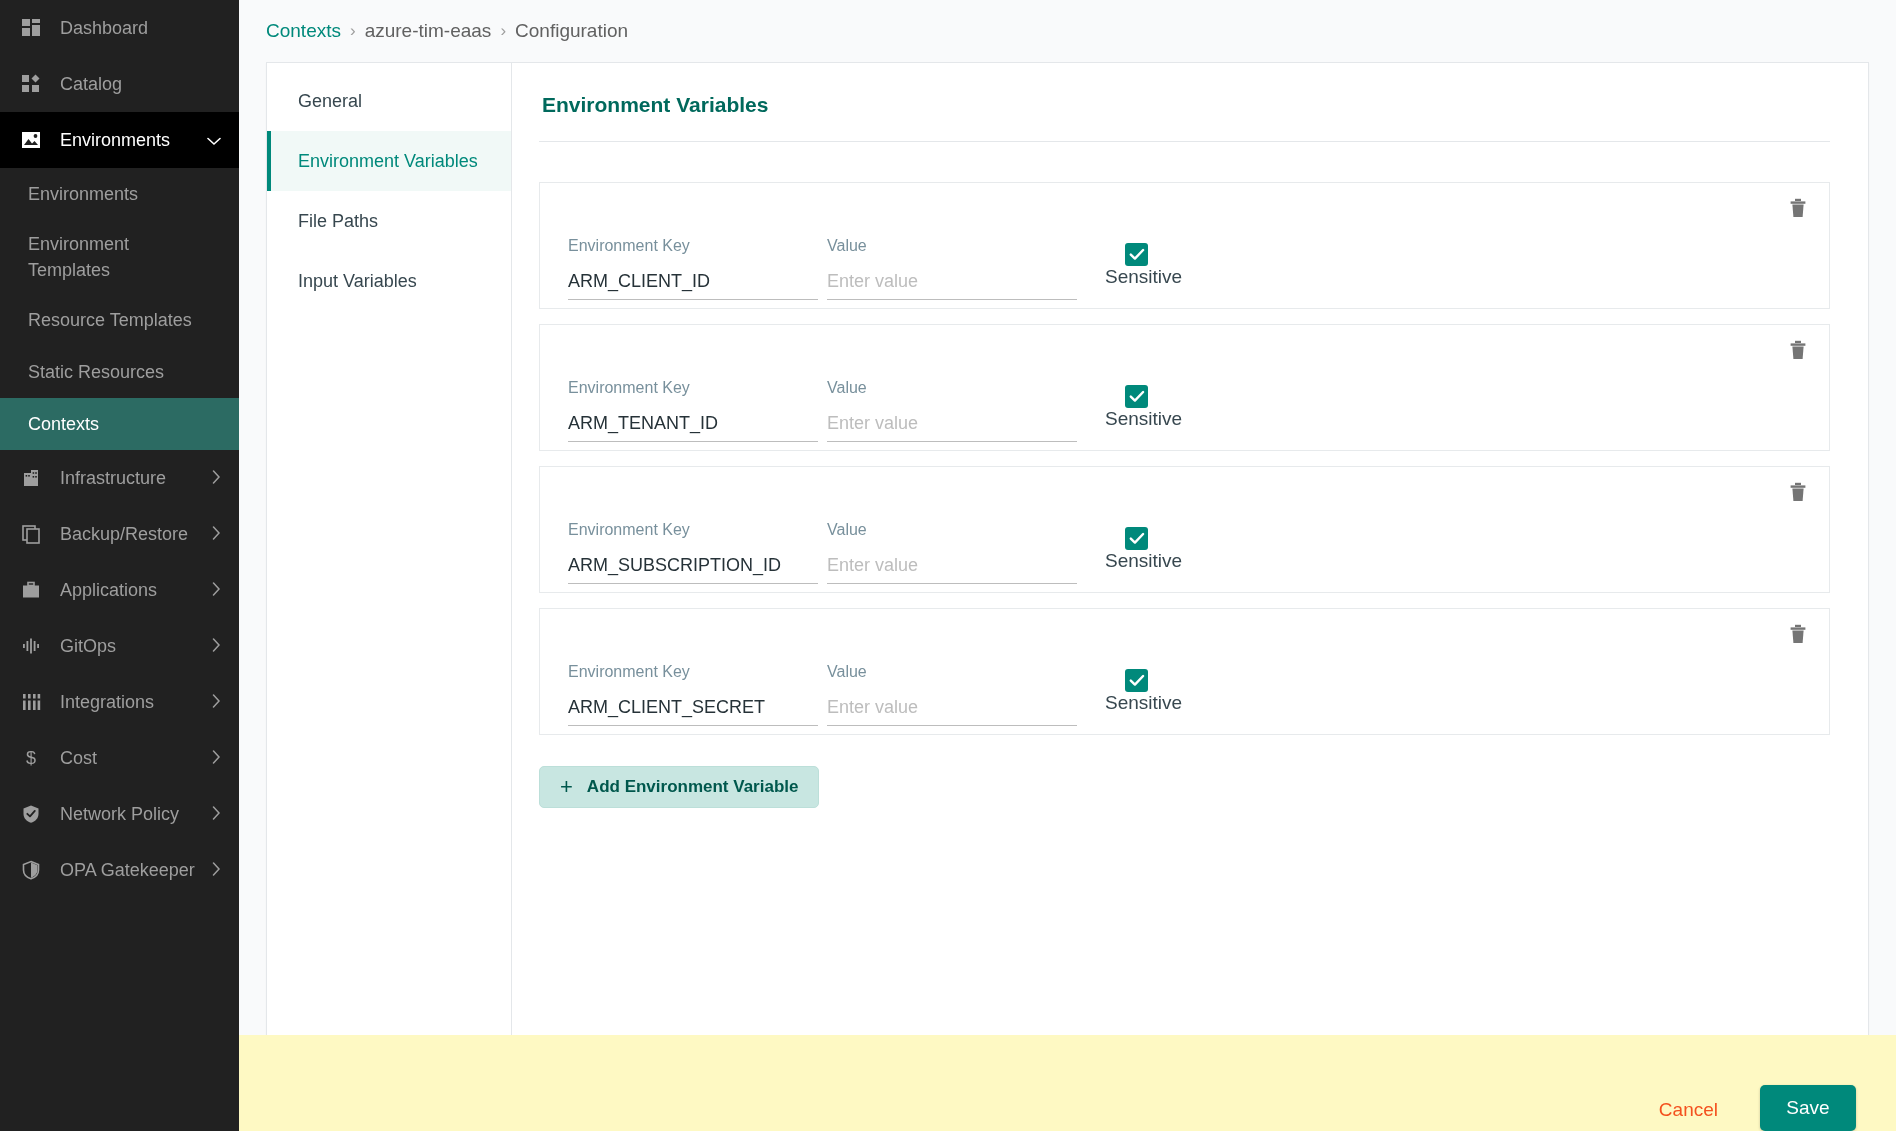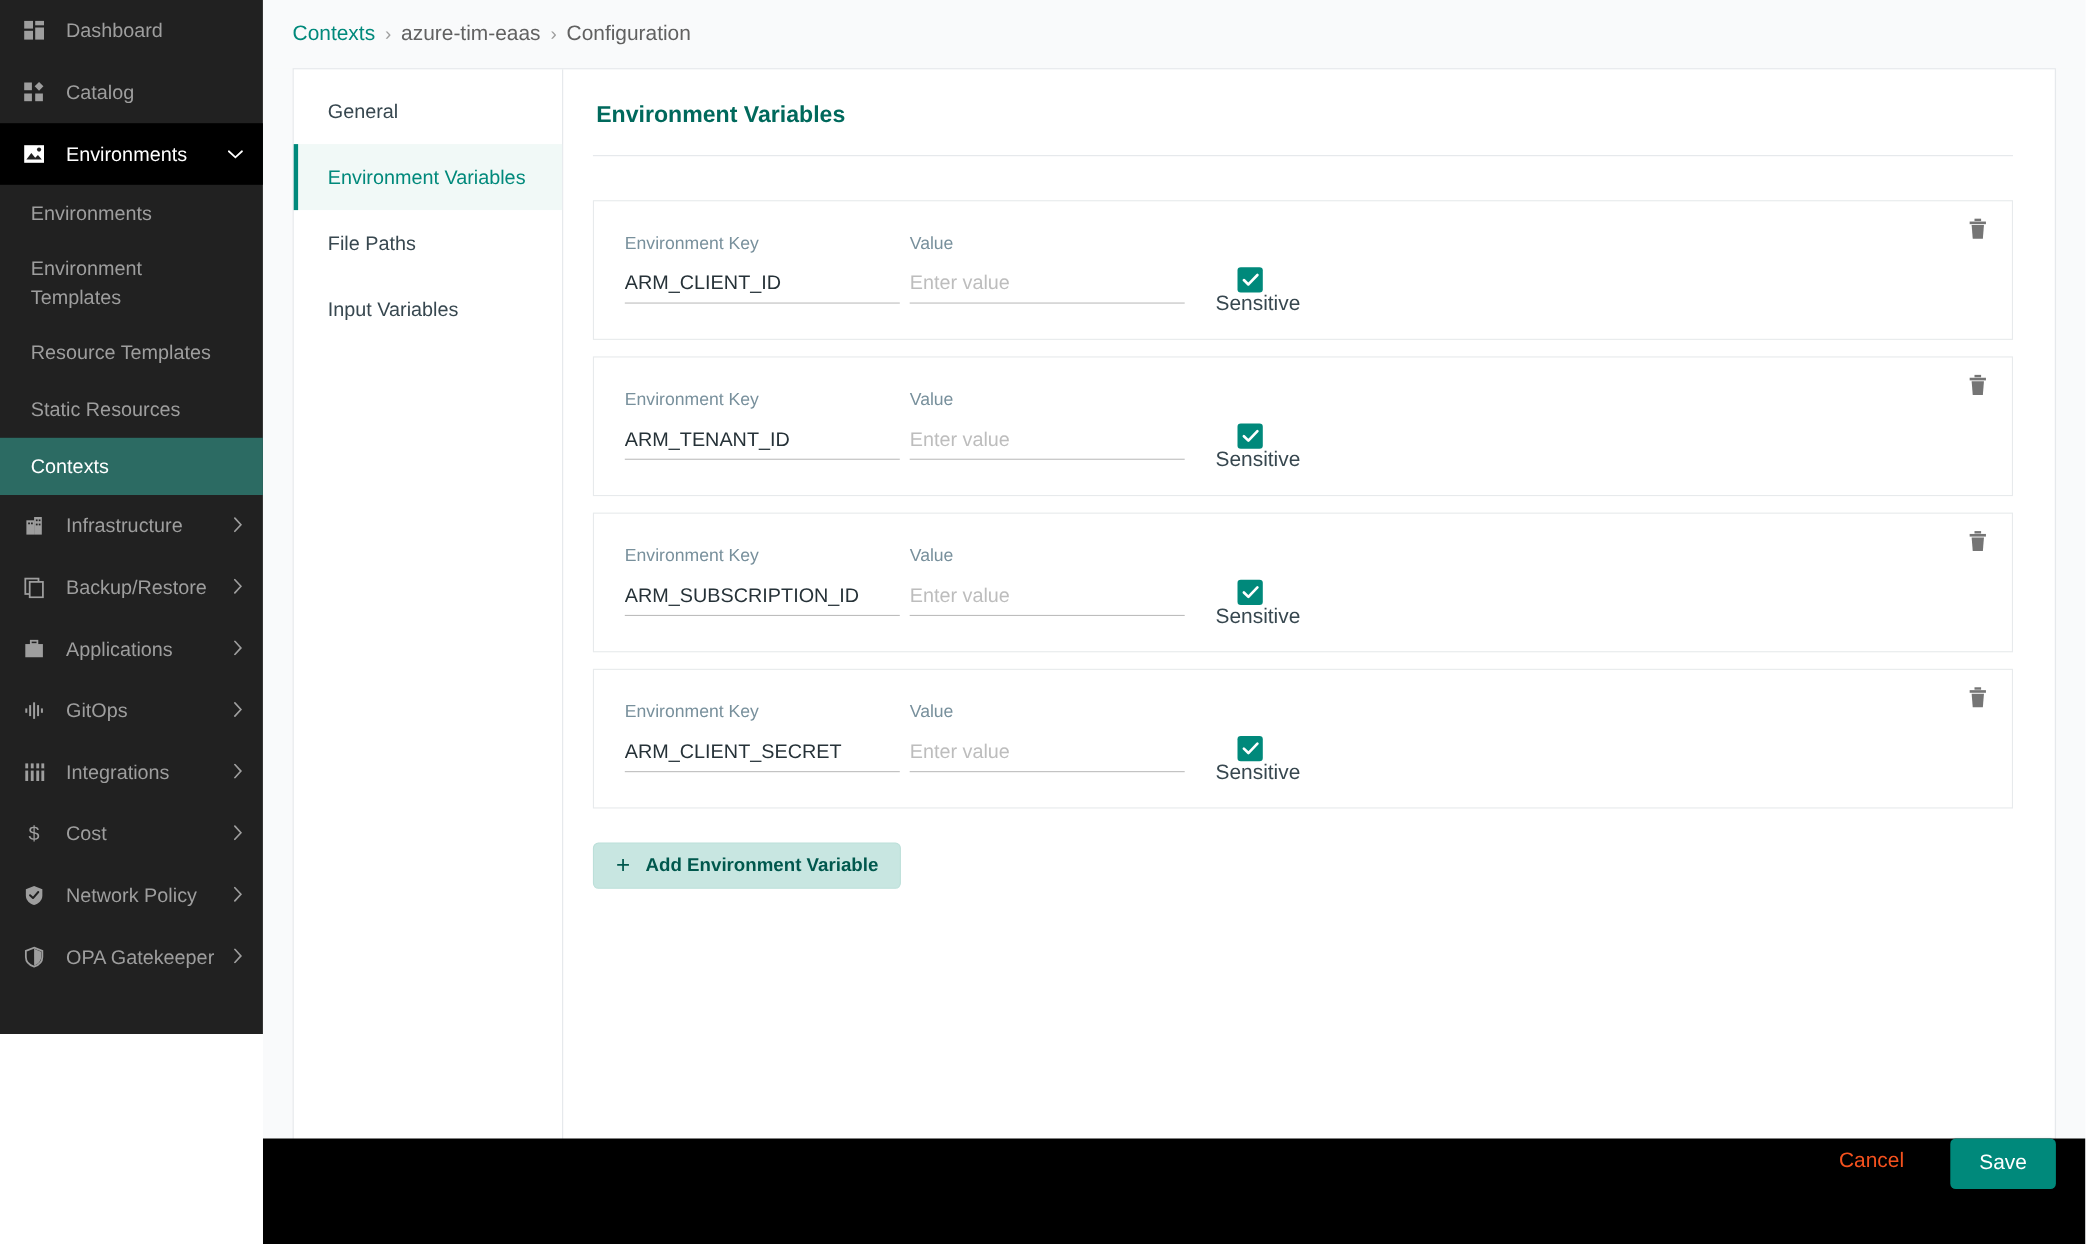--- a/index.html
+++ b/index.html
@@ -6,21 +6,21 @@
   html, body {
     width: 1896px; height: 1131px;
     font-family: "Liberation Sans", sans-serif;
     background: #ffffff;
     overflow: hidden;
   }
   .app { display: flex; width: 1896px; height: 1131px; position: relative; }
 
   
   .sidebar {
-    width: 239px; height: 940px;
+    width: 239px; height: 1131px;
     background: #212121;
     flex: 0 0 239px;
     overflow: hidden;
     position: relative;
     z-index: 5;
   }
   .nav-item {
     display: flex; align-items: center;
     height: 56px;
     padding: 0 18px;
@@ -142,21 +142,21 @@
   .var-card {
     position: relative;
     border: 1px solid #e7eaec;
     background: #ffffff;
     height: 127px;
     margin-bottom: 15px;
     padding: 30px 0 0 28px;
     display: flex;
     align-items: flex-start;
   }
-  .field { position: relative; }
+  .field { position: relative; margin-top: 24px; }
   .field.key { width: 250px; margin-right: 9px; }
   .field.value { width: 250px; margin-right: 9px; }
   .field-label {
     font-size: 16px; color: #78909c; margin-bottom: 16px; display: block;
   }
   .field-input {
     width: 100%;
     border: none;
     border-bottom: 1px solid #bdbdbd;
     font-size: 18px;
@@ -205,24 +205,24 @@
     font-size: 17px;
     font-weight: bold;
     cursor: pointer;
   }
   .add-btn .plus { font-size: 22px; margin-right: 14px; font-weight: normal; line-height: 1; }
 
   
   .footer {
     flex: 0 0 auto;
     height: 96px;
-    display: flex; align-items: flex-start; justify-content: flex-end;
-    padding-right: 27px;
+    display: flex; align-items: flex-end; justify-content: flex-end;
+    padding-right: 40px;
     gap: 28px;
-    background: #000000;
+    background: #fef9c3;
   }
   .btn-cancel {
     background: none; border: none;
     color: #f4511e;
     font-size: 19px;
     cursor: pointer;
     font-family: "Liberation Sans", sans-serif;
     padding: 10px 14px;
   }
   .btn-save {

